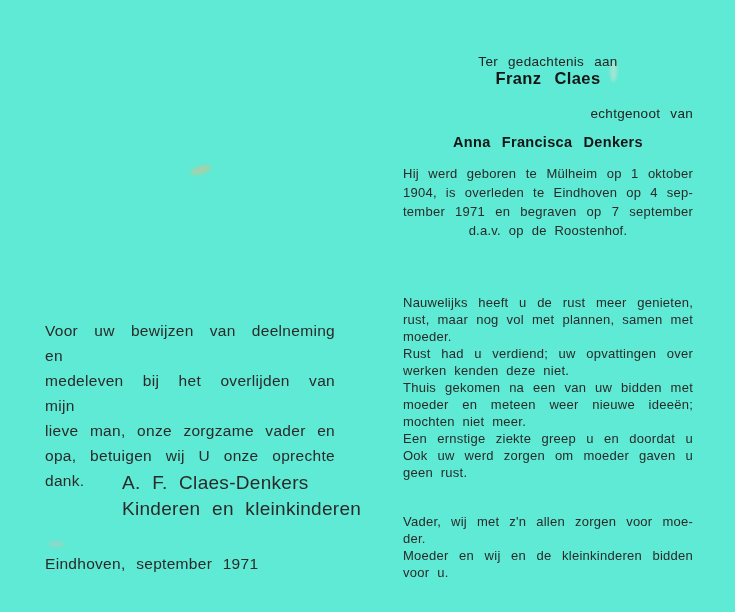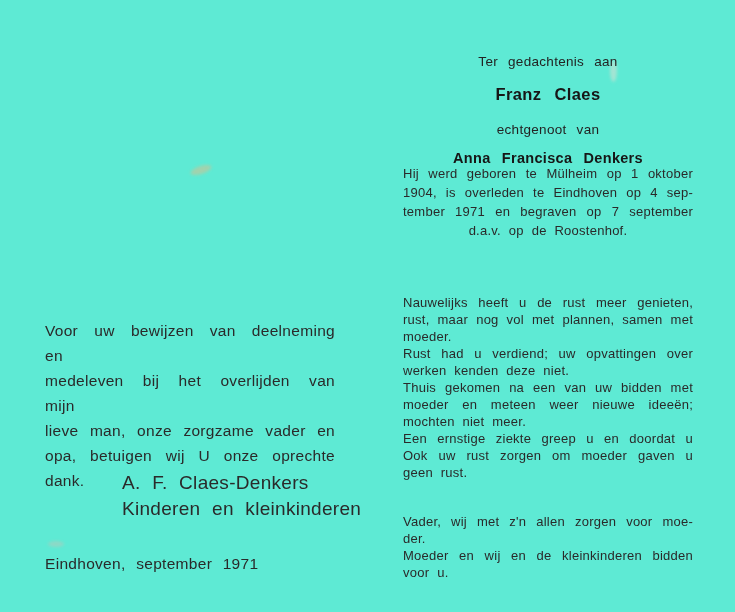--- a/index.html
+++ b/index.html
@@ -56,33 +56,34 @@
   }
   
   .memorial-head { top: 54px; text-align: center; }
   .memorial-label {
     font-size: 13.5px;
     letter-spacing: 0.3px;
     word-spacing: 6px;
     color: #232323;
   }
   .deceased-name {
-    margin-top: 16px;
+    margin-top: 0;
     font-size: 16.5px;
     font-weight: bold;
     letter-spacing: 0.4px;
     word-spacing: 8px;
     color: #161616;
   }
   .relation-label {
     margin-top: 18px;
     font-size: 13.5px;
     letter-spacing: 0.3px;
     word-spacing: 6px;
     color: #232323;
+    text-align: right;
   }
   .spouse-name {
     margin-top: 13px;
     font-size: 14.5px;
     font-weight: bold;
     letter-spacing: 0.3px;
     word-spacing: 7px;
     color: #161616;
   }
   
@@ -156,21 +157,21 @@
   <div class="right-col body-block">
     <div class="tline jl">Nauwelijks heeft u de rust meer genieten,</div>
     <div class="tline jl">rust, maar nog vol met plannen, samen met</div>
     <div class="tline">moeder.</div>
     <div class="tline jl">Rust had u verdiend; uw opvattingen over</div>
     <div class="tline">werken kenden deze niet.</div>
     <div class="tline jl">Thuis gekomen na een van uw bidden met</div>
     <div class="tline jl">moeder en meteen weer nieuwe ideeën;</div>
     <div class="tline">mochten niet meer.</div>
     <div class="tline jl">Een ernstige ziekte greep u en doordat  u</div>
-    <div class="tline jl">Ook uw rust zorgen om moeder gaven u</div>
+    <div class="tline jl">Ook uw werd zorgen om moeder gaven u</div>
     <div class="tline">geen rust.</div>
   </div>
 
   <div class="right-col closing-block">
     <div class="tline jl">Vader, wij met z'n allen zorgen voor moe-</div>
     <div class="tline">der.</div>
     <div class="tline jl">Moeder en wij en de kleinkinderen bidden</div>
     <div class="tline">voor u.</div>
   </div>
 

